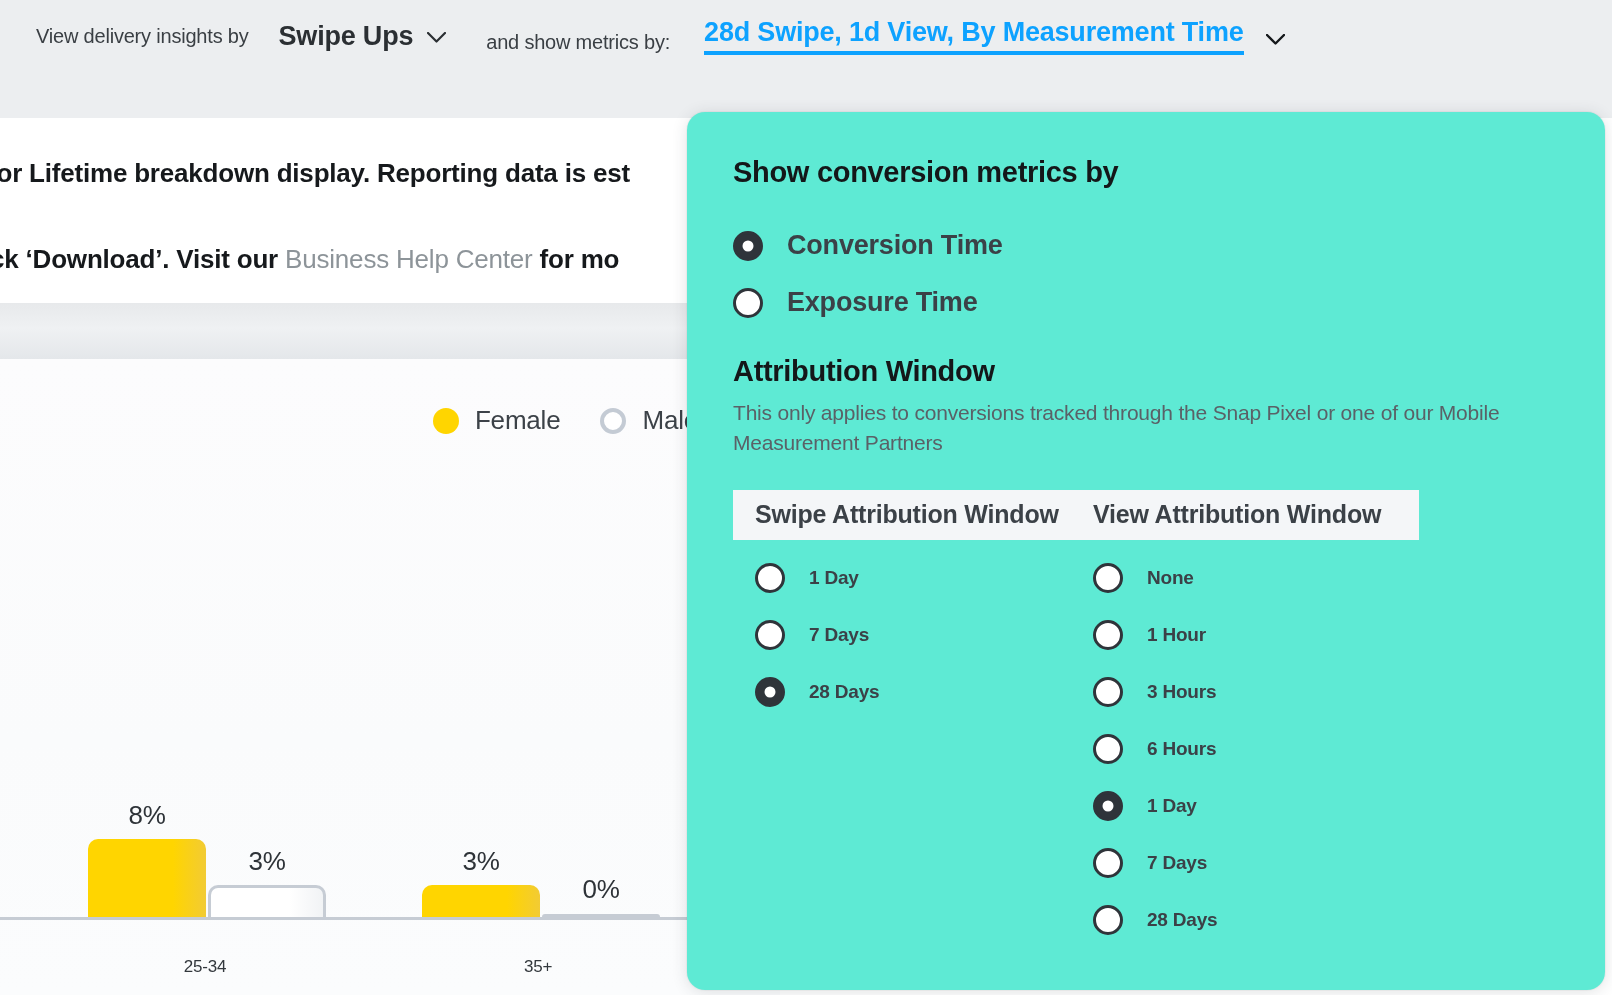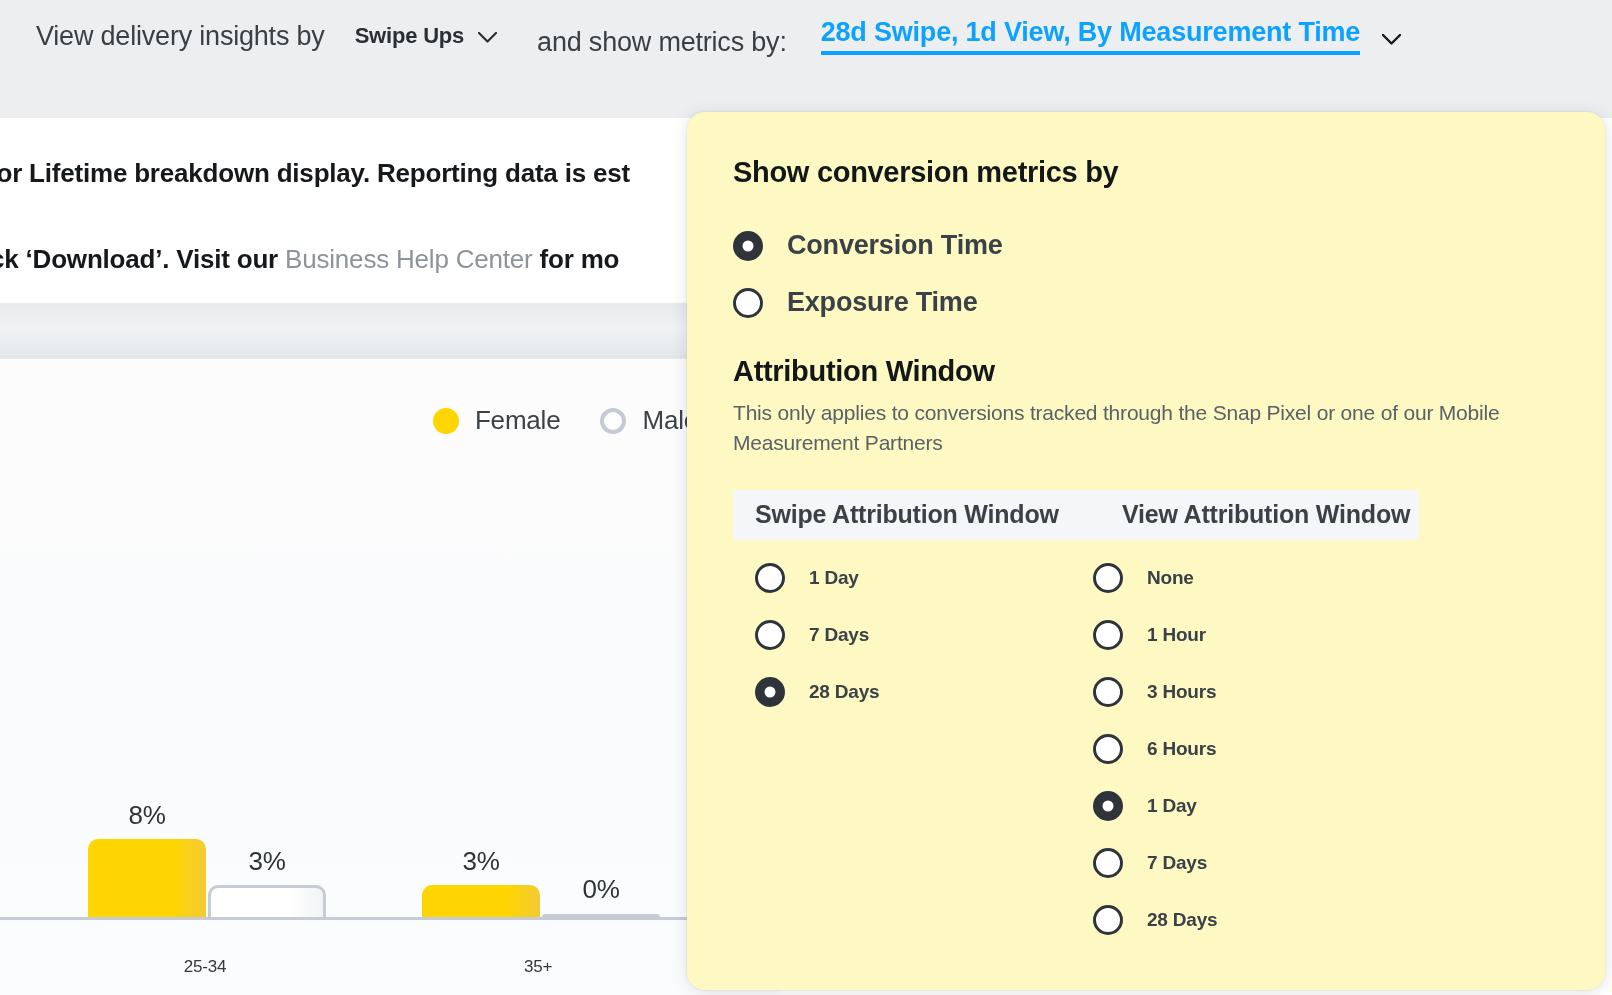--- a/index.html
+++ b/index.html
@@ -18,25 +18,25 @@
     width: 1612px; height: 118px;
     background: #eceef0;
     display: flex; align-items: flex-start;
   }
   .topbar-inner {
     display: flex; align-items: center;
     padding-left: 36px; height: 72px;
     white-space: nowrap;
   }
   .tb-label {
-    font-size: 27px; color: #3a3f44; font-weight: 400;
+    font-size: 20px; color: #3a3f44; font-weight: 400;
     letter-spacing: -0.2px;
   }
   .tb-strong {
-    font-size: 22px; color: #2b2f33; font-weight: 700;
+    font-size: 27px; color: #2b2f33; font-weight: 700;
     margin-left: 30px; letter-spacing: -0.2px;
   }
   .caret {
     display: inline-block; margin-left: 14px;
     width: 19px; height: 11px; position: relative; top: 1px;
   }
   .caret svg { display:block; }
   .tb-label2 { margin-left: 40px; margin-top: 12px; }
   .tb-link {
     font-size: 27px; font-weight: 700; color: #0da2ff;
@@ -117,21 +117,21 @@
   .cat-lbl {
     position: absolute; bottom: 18px; font-size: 17px;
     color: #33383d; letter-spacing: -0.2px; text-align: center;
     white-space: nowrap;
   }
 
   
   .panel {
     position: absolute; left: 687px; top: 112px;
     width: 918px; height: 878px;
-    background: #fef9c3;
+    background: #5eead4;
     border-radius: 18px;
     box-shadow: 0 2px 16px rgba(40,50,60,0.14), 0 0 0 1px rgba(0,0,0,0.03);
     overflow: hidden;
   }
   .panel-inner { padding: 44px 46px 0 46px; }
   .panel-h1 {
     font-size: 29px; font-weight: 700; color: #141719;
     letter-spacing: -0.3px; margin-bottom: 28px;
   }
   .radio-row {
@@ -162,21 +162,20 @@
   }
   .panel-desc {
     font-size: 21px; color: #5a6167; line-height: 1.42;
     margin-top: 10px; letter-spacing: -0.2px; max-width: 790px;
   }
 
   .tbl-head {
     display: flex; margin-top: 32px;
     background: #f4f6f8; height: 50px; align-items: center;
     width: 686px;
-    gap: 29px;
   }
   .tbl-head .th {
     font-size: 25px; font-weight: 700; color: #3b4147;
     letter-spacing: -0.2px;
   }
   .th.c1 { width: 360px; padding-left: 22px; }
   .th.c2 { padding-left: 0px; }
 
   .cols { display: flex; margin-top: 10px; }
   .col1 { width: 360px; padding-left: 22px; }

